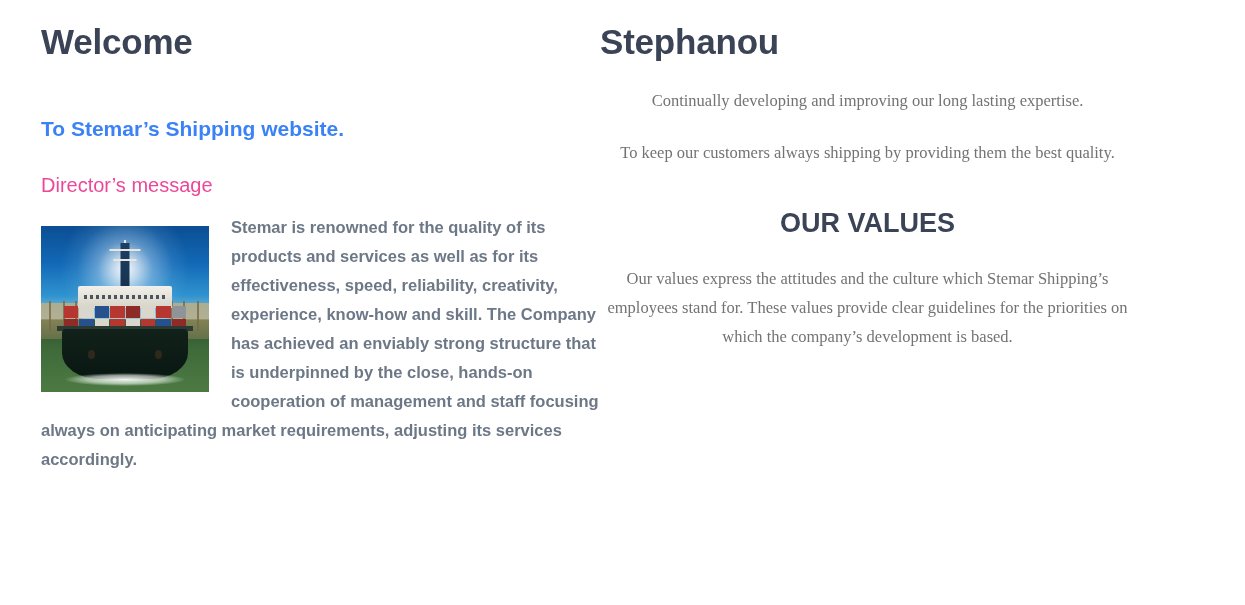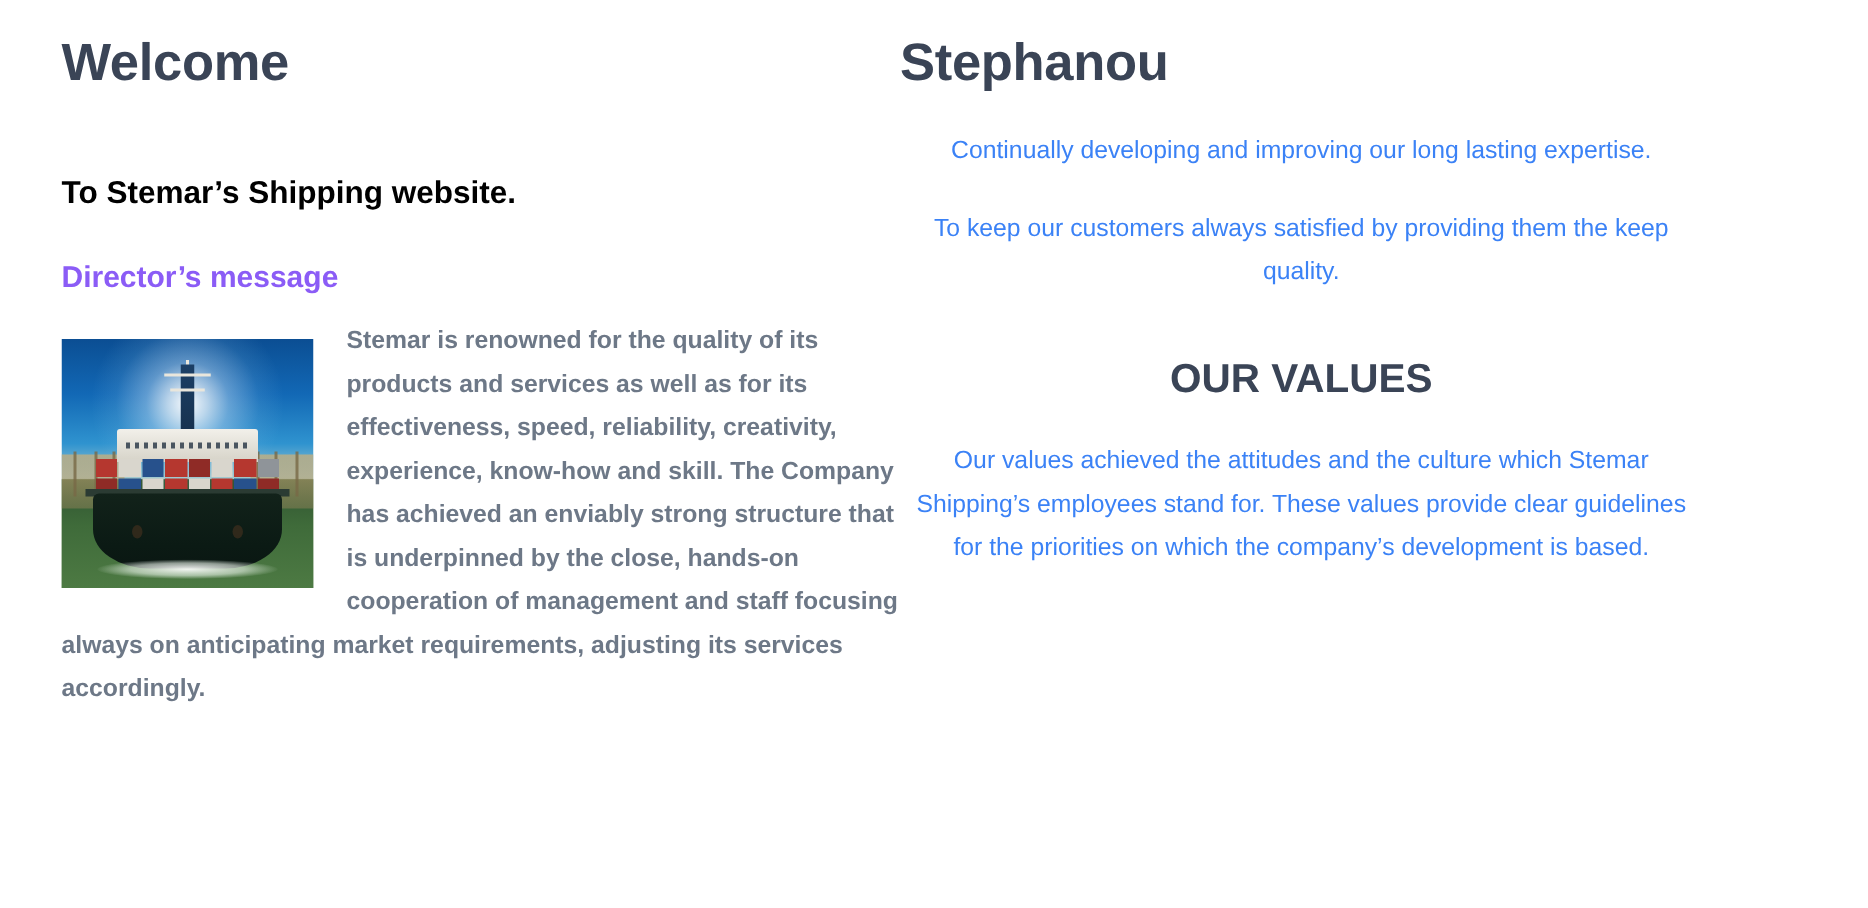--- a/index.html
+++ b/index.html
@@ -45,29 +45,29 @@
     margin: 21px 0 0 0;
     line-height: 1.2;
   }
   .col-right .section-title {
     text-align: left;
     margin-left: 0;
   }
   .subtitle {
     font-size: 21px;
     font-weight: 600;
-    color: #000000;
+    color: #3b82f6;
     margin: 52px 0 0 0;
     line-height: 1.3;
   }
   .director-link {
     display: inline-block;
     font-size: 20px;
-    font-weight: 700;
-    color: #8b5cf6;
+    font-weight: 400;
+    color: #ec4899;
     margin: 31px 0 0 0;
     line-height: 1.2;
     text-decoration: none;
   }
 
   
   .body-text {
     font-size: 16.5px;
     color: #6d7887;
     line-height: 29px;
@@ -252,24 +252,25 @@
     font-size: 27px;
     font-weight: 700;
     color: #3a4456;
     margin: 40px 0 0 0;
     line-height: 1.25;
     text-align: center;
   }
   .principal-title.first { margin-top: 55px; }
   .principal-text {
     font-size: 16.5px;
-    color: #3b82f6;
+    color: #737373;
     line-height: 29px;
     margin: 23px auto 0 auto;
     max-width: 530px;
+    font-family: Liberation Serif, serif;
   }
   .clear { clear: both; }
 </style>
 </head>
 <body>
 
 <div class="page">
   <div class="columns">
 
     <div class="col-left">
@@ -327,20 +328,20 @@
         <div class="clear"></div>
       </div>
     </div>
 
     <div class="col-right">
 
       <h1 class="section-title">Stephanou</h1>
 
       <p class="principal-text">Continually developing and improving our long lasting expertise.</p>
 
-      <p class="principal-text">To keep our customers always satisfied by providing them the keep quality.</p>
+      <p class="principal-text">To keep our customers always shipping by providing them the best quality.</p>
 
       <h3 class="principal-title">OUR VALUES</h3>
-      <p class="principal-text">Our values achieved the attitudes and the culture which Stemar Shipping’s employees stand for. These values provide clear guidelines for the priorities on which the company’s development is based.</p>
+      <p class="principal-text">Our values express the attitudes and the culture which Stemar Shipping’s employees stand for. These values provide clear guidelines for the priorities on which the company’s development is based.</p>
 
     </div>
   </div>
 </div>
 
 </body></html>

